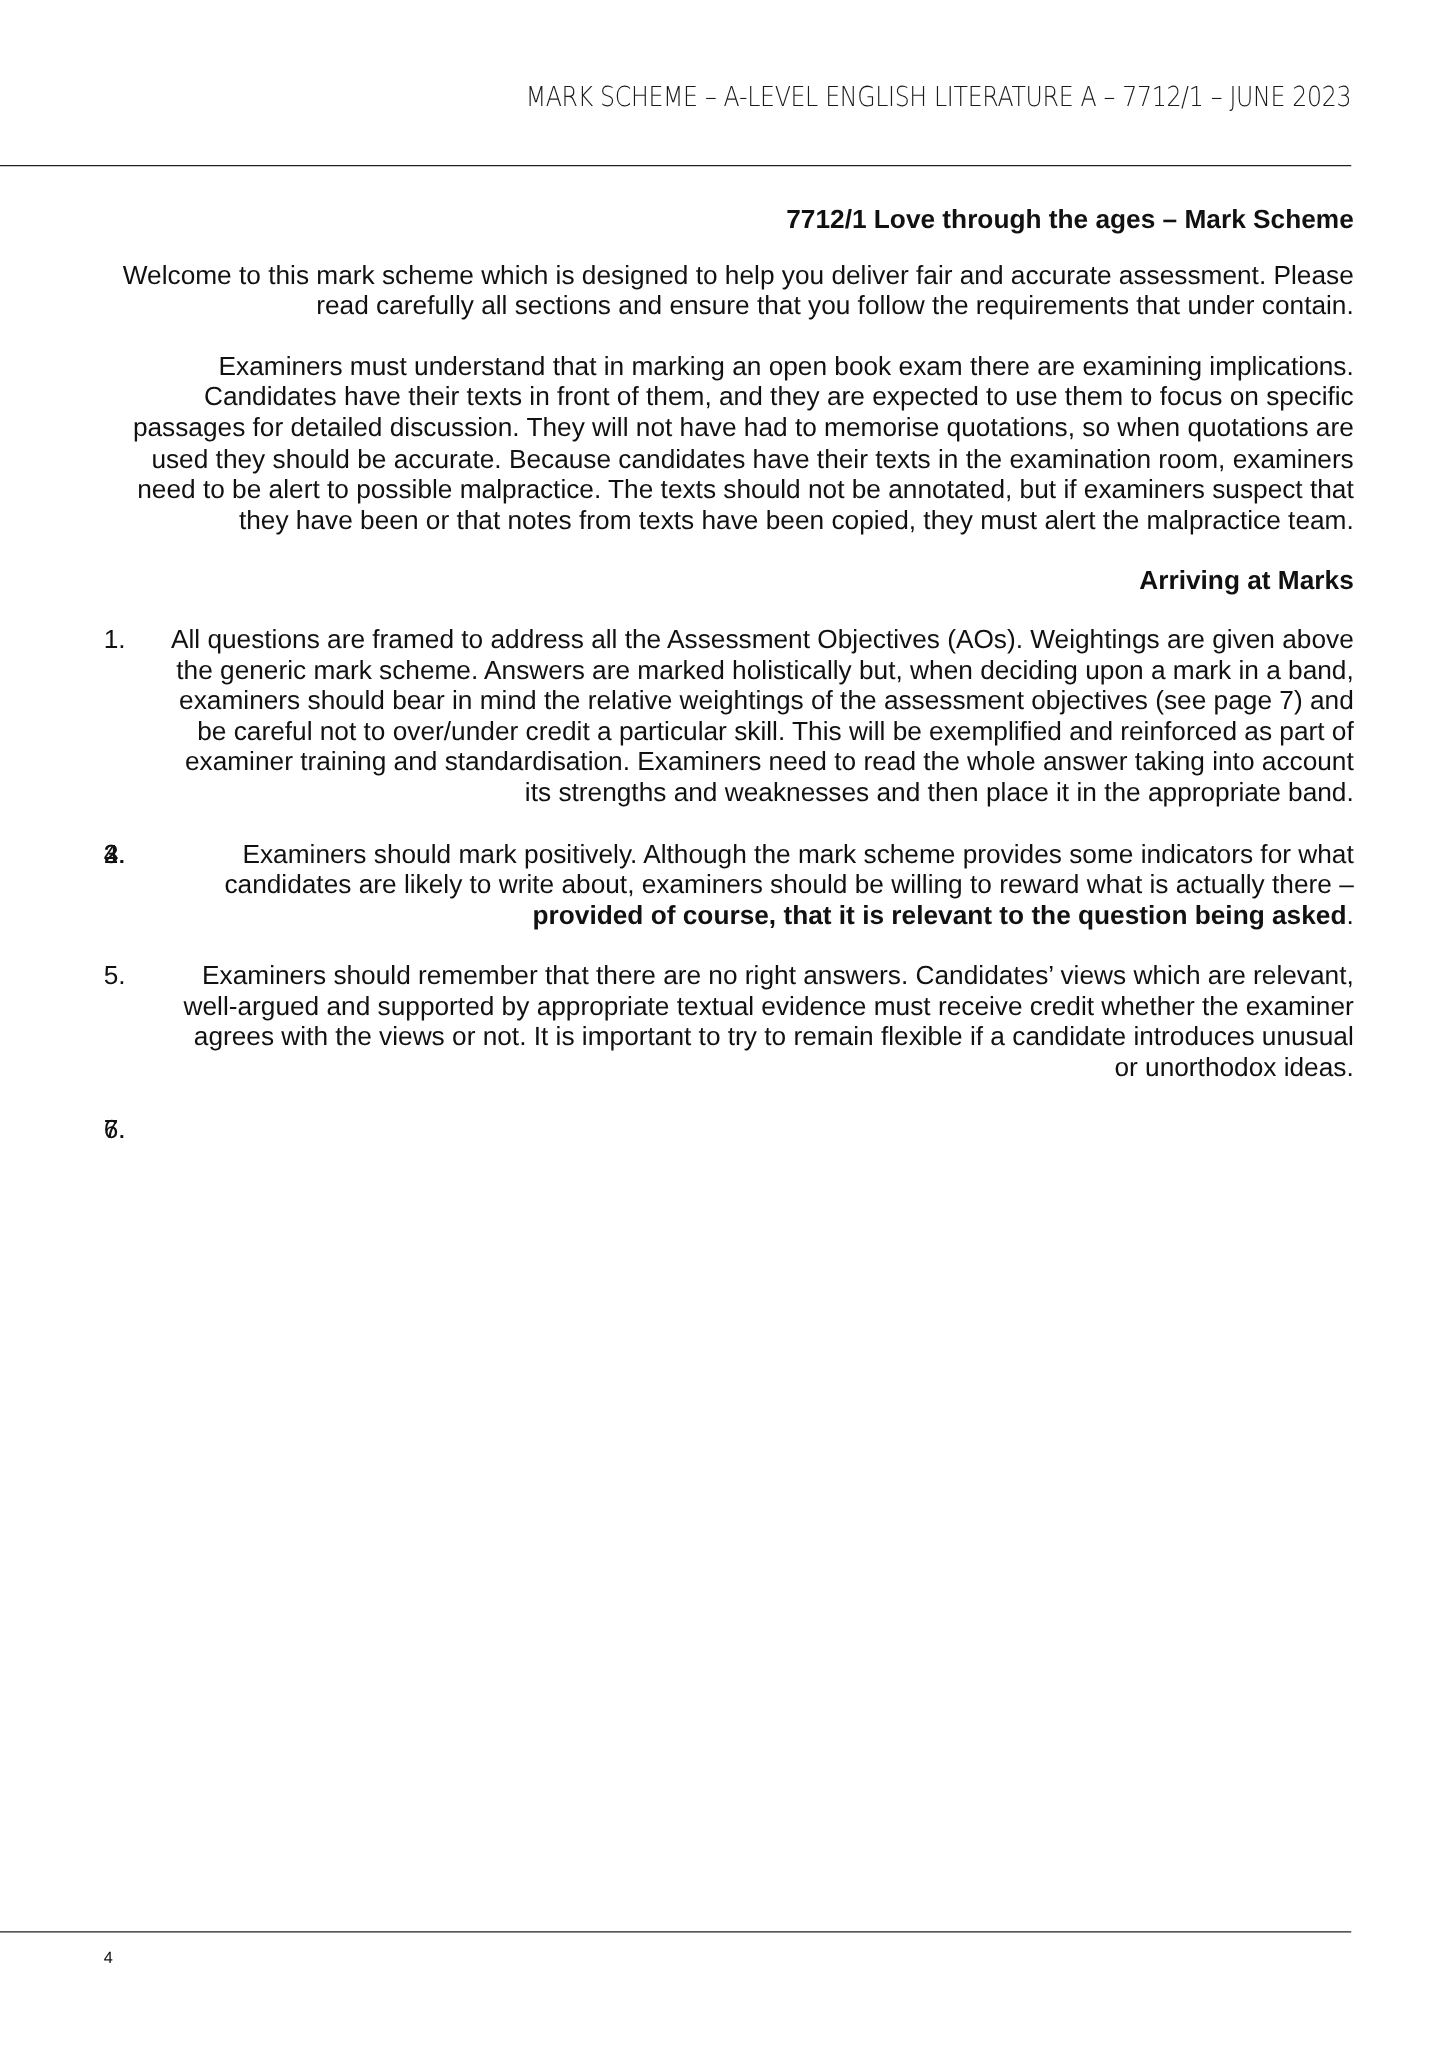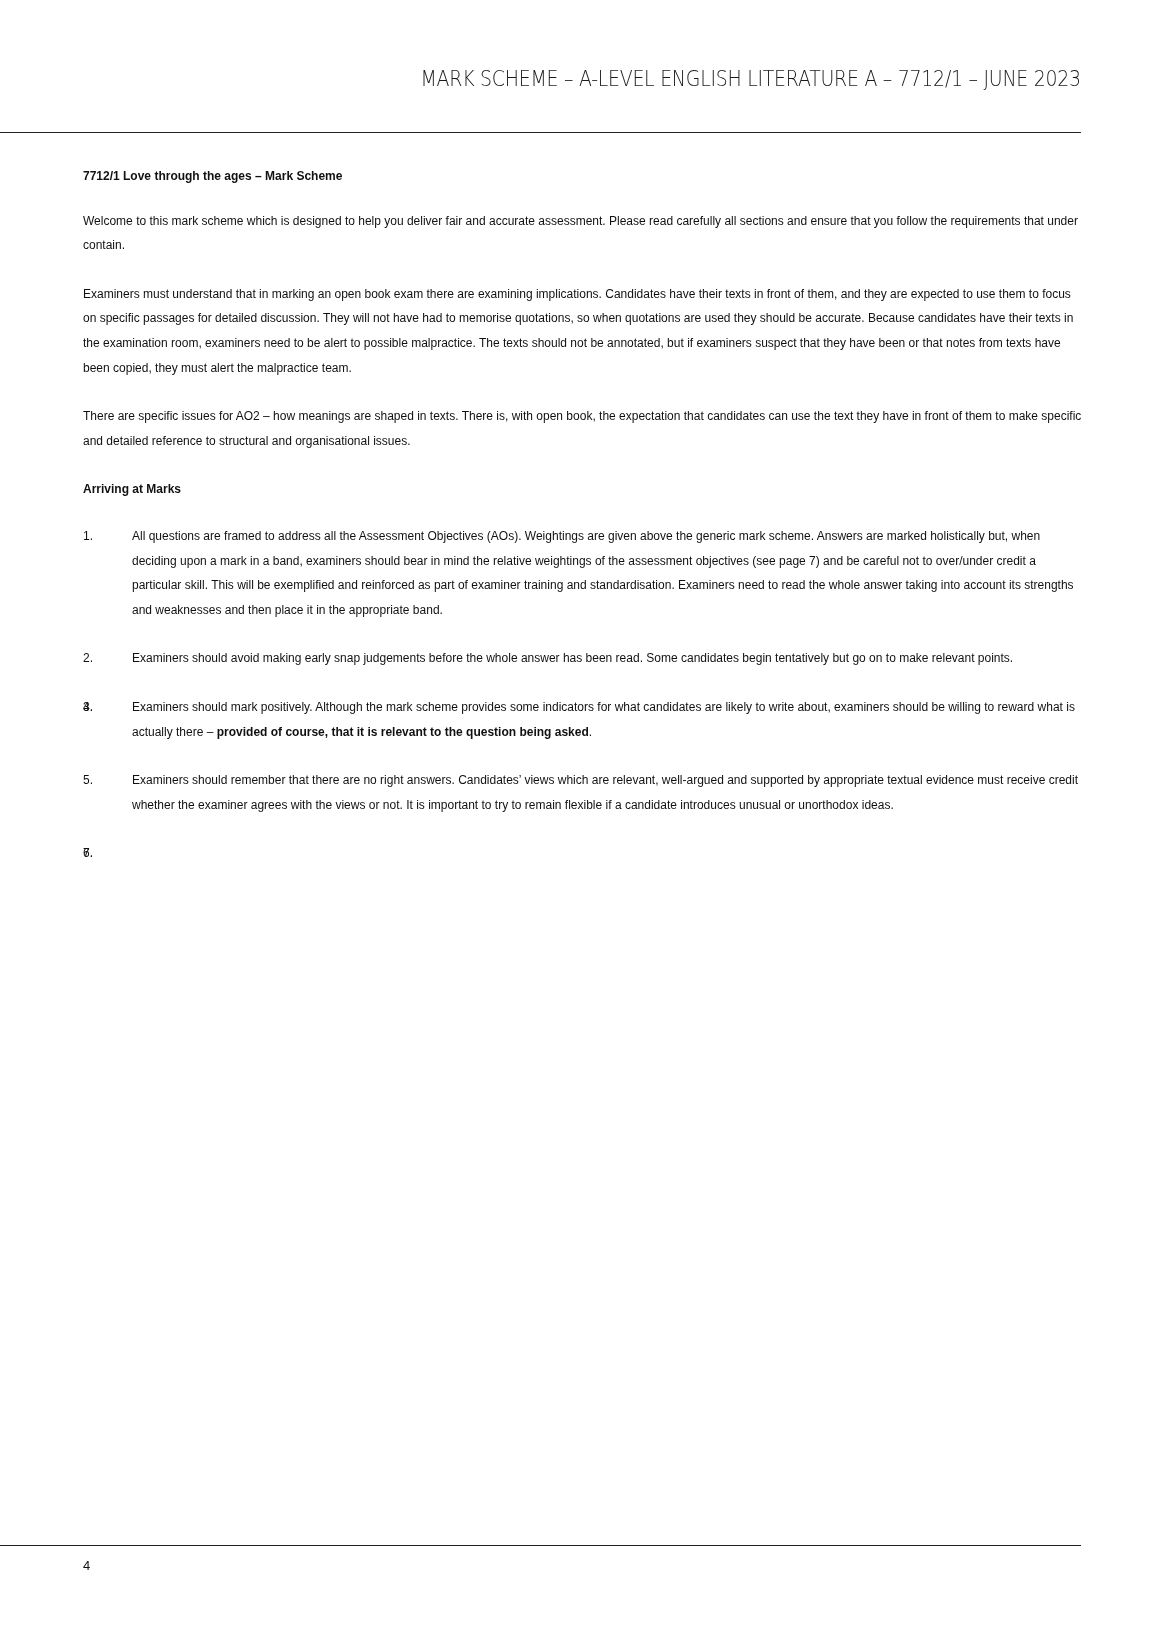--- a/index.html
+++ b/index.html
@@ -10,21 +10,21 @@
   .header-title {
     position: absolute; right: 77px; top: 66px;
     font-family: "DejaVu Sans", sans-serif; font-weight: 300;
     font-size: 22px; letter-spacing: -0.3px; color: #1a1a1a;
     transform: scaleX(0.86); transform-origin: right center;
     white-space: nowrap;
   }
   .rule { position: absolute; left: 0; width: 1081px; height: 0; border-top: 1.5px solid #222; }
   .rule.top { top: 132px; }
   .rule.bottom { top: 1545px; }
-  .content { position: absolute; left: 83px; top: 164px; width: 1000px; font-size: 12px; line-height: 24.6px; }
+  .content { position: absolute; left: 83px; top: 164px; width: 1000px; font-size: 21px; line-height: 24.6px; text-align: right; }
   .content p { margin: 0; }
   .h-bold { font-weight: bold; }
   .sec-title { margin-bottom: 20px !important; }
   .para { margin-bottom: 24px !important; }
   .sig-title { margin-bottom: 23px !important; }
   .arriving { margin-bottom: 22px !important; }
   ol.items { list-style: none; margin: 0; padding: 0; }
   ol.items li { position: relative; padding-left: 49px; margin-bottom: 24px; }
   ol.items li .num { position: absolute; left: 0; top: 0; }
   .page-number { position: absolute; left: 83px; top: 1558px; font-size: 13px; color: #111; }
@@ -34,31 +34,29 @@
 
 <div>
   <div class="header-title">MARK SCHEME – A-LEVEL ENGLISH LITERATURE A – 7712/1 – JUNE 2023</div>
 </div>
 <div class="rule top"></div>
 
 <div class="content">
   <p class="h-bold sec-title">7712/1 Love through the ages – Mark Scheme</p>
   <p class="para">Welcome to this mark scheme which is designed to help you deliver fair and accurate assessment. Please read carefully all sections and ensure that you follow the requirements that under contain.</p>
   <p class="para">Examiners must understand that in marking an open book exam there are examining implications. Candidates have their texts in front of them, and they are expected to use them to focus on specific passages for detailed discussion.  They will not have had to memorise quotations, so when quotations are used they should be accurate.  Because candidates have their texts in the examination room, examiners need to be alert to possible malpractice.  The texts should not be annotated, but if examiners suspect that they have been or that notes from texts have been copied, they must alert the malpractice team.</p>
-  <p class="para">There are specific issues for AO2 – how meanings are shaped in texts.  There is, with open book, the expectation that candidates can use the text they have in front of them to make specific and detailed reference to structural and organisational issues.</p>
   <p class="h-bold arriving">Arriving at Marks</p>
 
   <ol class="items">
     <li>
       <span class="num">1.</span>
       <span>All questions are framed to address all the Assessment Objectives (AOs).  Weightings are given above the generic mark scheme.  Answers are marked holistically but, when deciding upon a mark in a band, examiners should bear in mind the relative weightings of the assessment objectives (see page 7) and be careful not to over/under credit a particular skill.  This will be exemplified and reinforced as part of examiner training and standardisation. Examiners need to read the whole answer taking into account its strengths and weaknesses and then place it in the appropriate band.</span>
     </li>
     <li>
       <span class="num">2.</span>
-      <span>Examiners should avoid making early snap judgements before the whole answer has been read. Some candidates begin tentatively but go on to make relevant points.</span>
     </li>
     <li>
       <span class="num">3.</span>
     </li>
     <li>
       <span class="num">4.</span>
       <span>Examiners should mark positively.  Although the mark scheme provides some indicators for what candidates are likely to write about, examiners should be willing to reward what is actually there – </span><b>provided of course, that it is relevant to the question being asked</b><span>.</span>
     </li>
     <li>
       <span class="num">5.</span>

